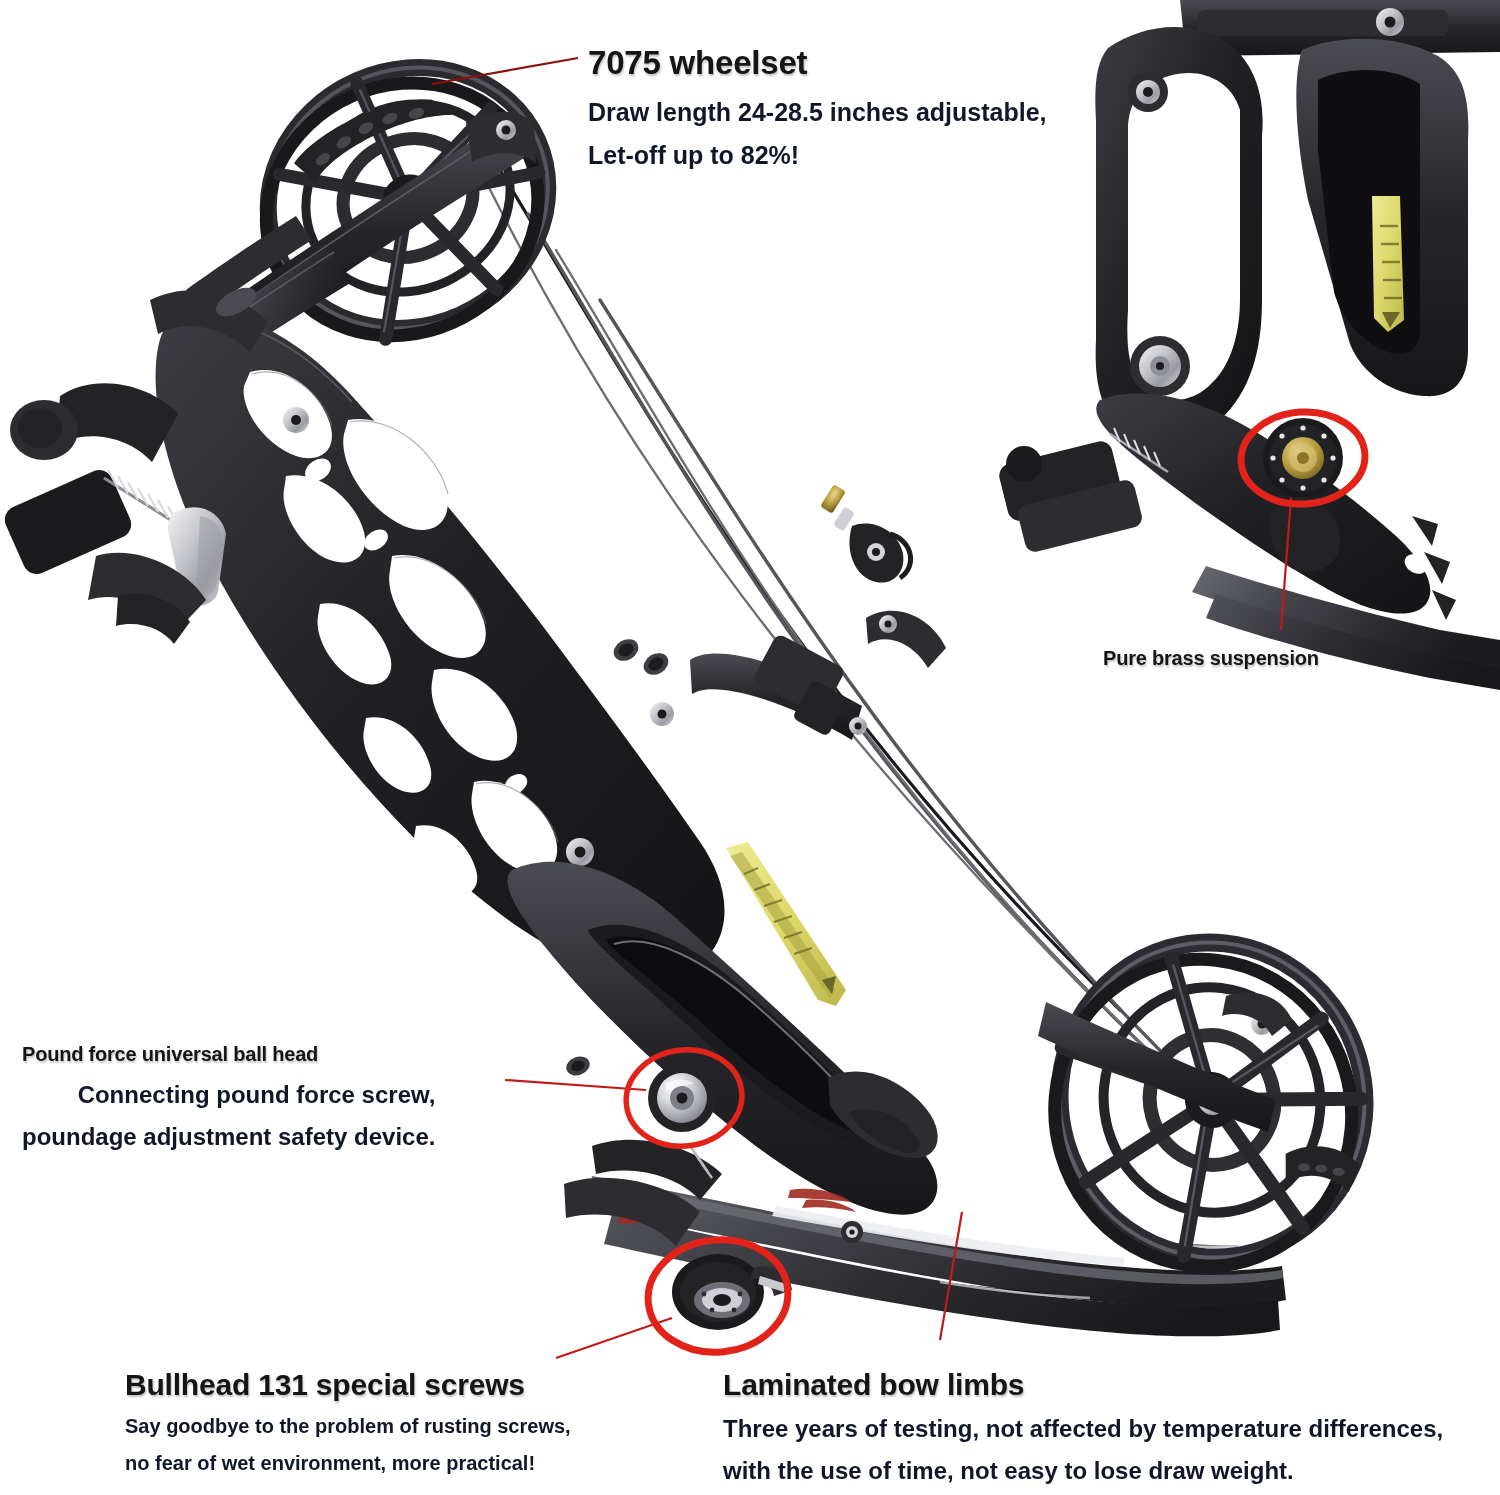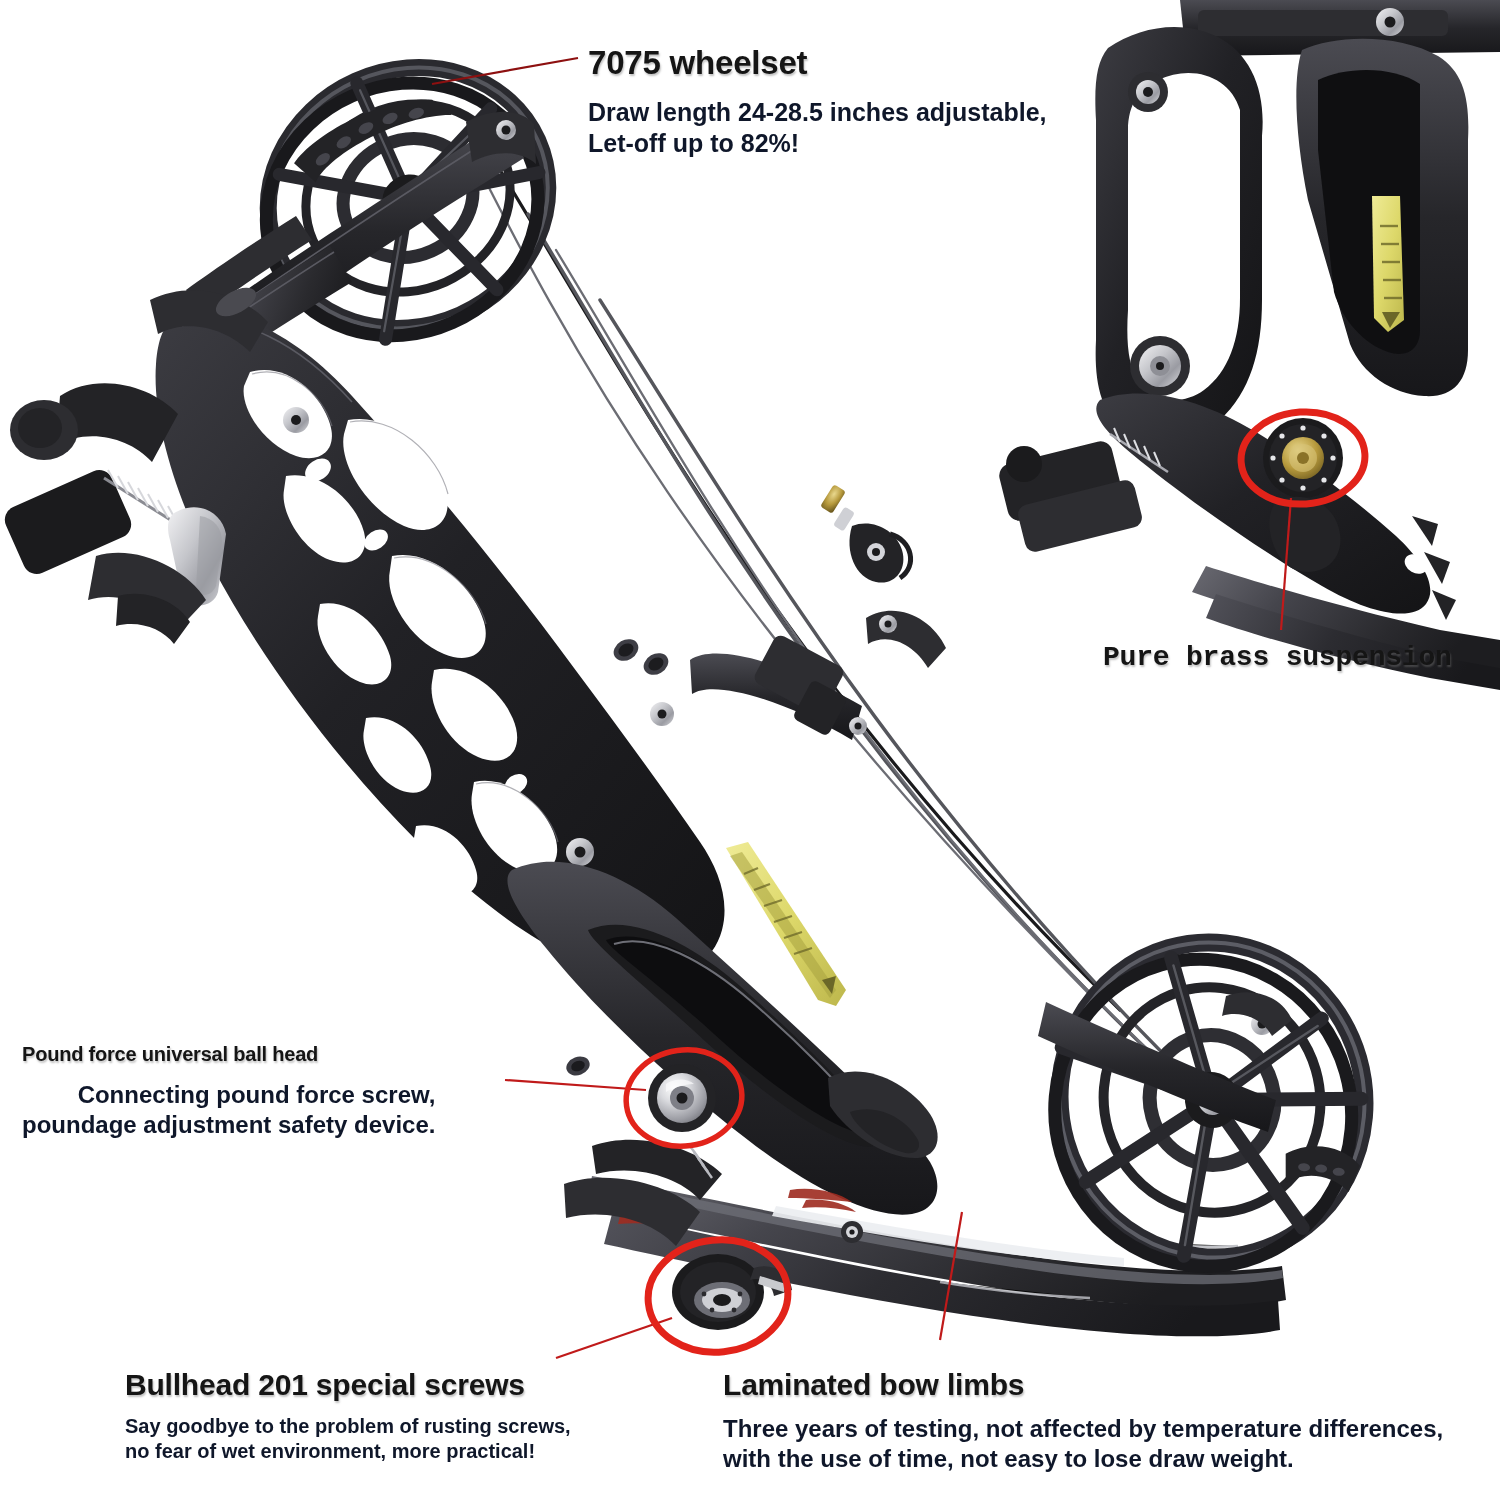--- a/index.html
+++ b/index.html
@@ -19,29 +19,29 @@
     color:#151515;
     letter-spacing:-0.2px;
     text-shadow:1px 2px 2px rgba(120,120,120,.45);
     white-space:nowrap;
   }
   .callout .line{
     color:#0f172a;
     font-weight:bold;
     white-space:nowrap;
   }
-  .callout .line + .line{margin-top:2px;}
+  .callout .line + .line{margin-top:14px;}
 
   .c-wheelset{left:588px;top:44px;}
   .c-wheelset .title{font-size:33px;}
   .c-wheelset .body{margin-top:16px;}
   .c-wheelset .line{font-size:25px;}
 
   .c-brass{left:1103px;top:637px;}
-  .c-brass .title{font-size:28px;line-height:42px;font-family:Liberation Mono, monospace;}
+  .c-brass .title{font-size:20px;line-height:42px;}
 
   .c-pound{left:22px;top:1043px;}
   .c-pound .title{font-size:20px;}
   .c-pound .body{margin-top:15px;text-align:right;}
   .c-pound .line{font-size:24px;}
 
   .c-bullhead{left:125px;top:1368px;}
   .c-bullhead .title{font-size:30px;}
   .c-bullhead .body{margin-top:13px;}
   .c-bullhead .line{font-size:20px;}
@@ -581,21 +581,21 @@
 
   <div class="callout c-pound">
     <div class="title">Pound force universal ball head</div>
     <div class="body">
       <div class="line">Connecting pound force screw,</div>
       <div class="line">poundage adjustment safety device.</div>
     </div>
   </div>
 
   <div class="callout c-bullhead">
-    <div class="title">Bullhead 201 special screws</div>
+    <div class="title">Bullhead 131 special screws</div>
     <div class="body">
       <div class="line">Say goodbye to the problem of rusting screws,</div>
       <div class="line">no fear of wet environment, more practical!</div>
     </div>
   </div>
 
   <div class="callout c-limbs">
     <div class="title">Laminated bow limbs</div>
     <div class="body">
       <div class="line">Three years of testing, not affected by temperature differences,</div>

